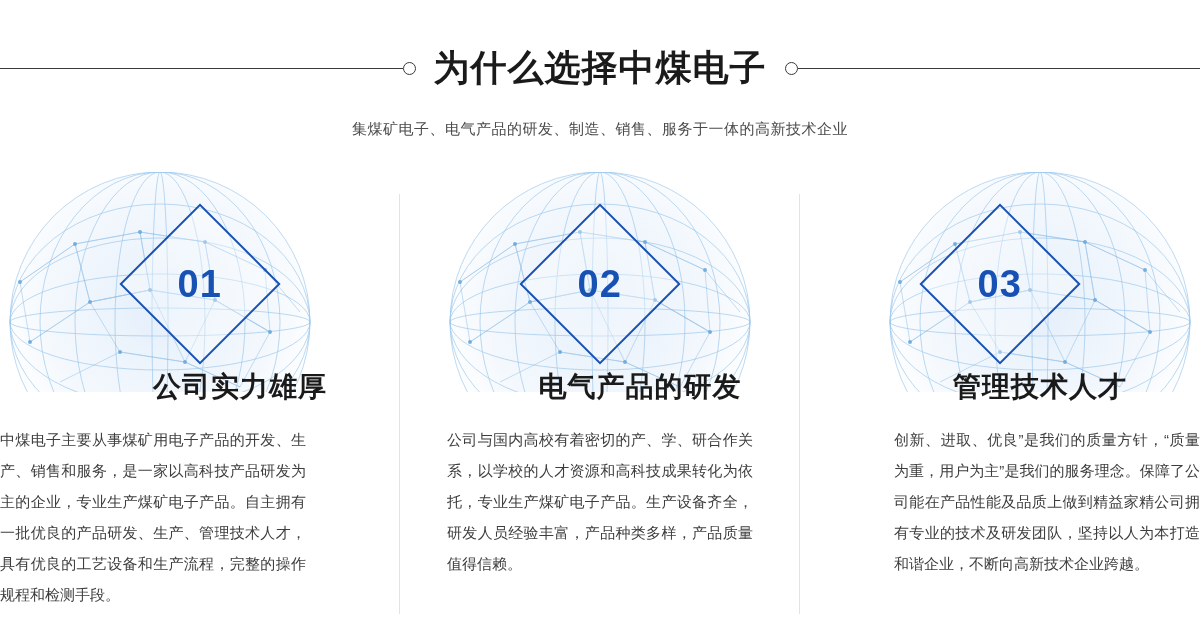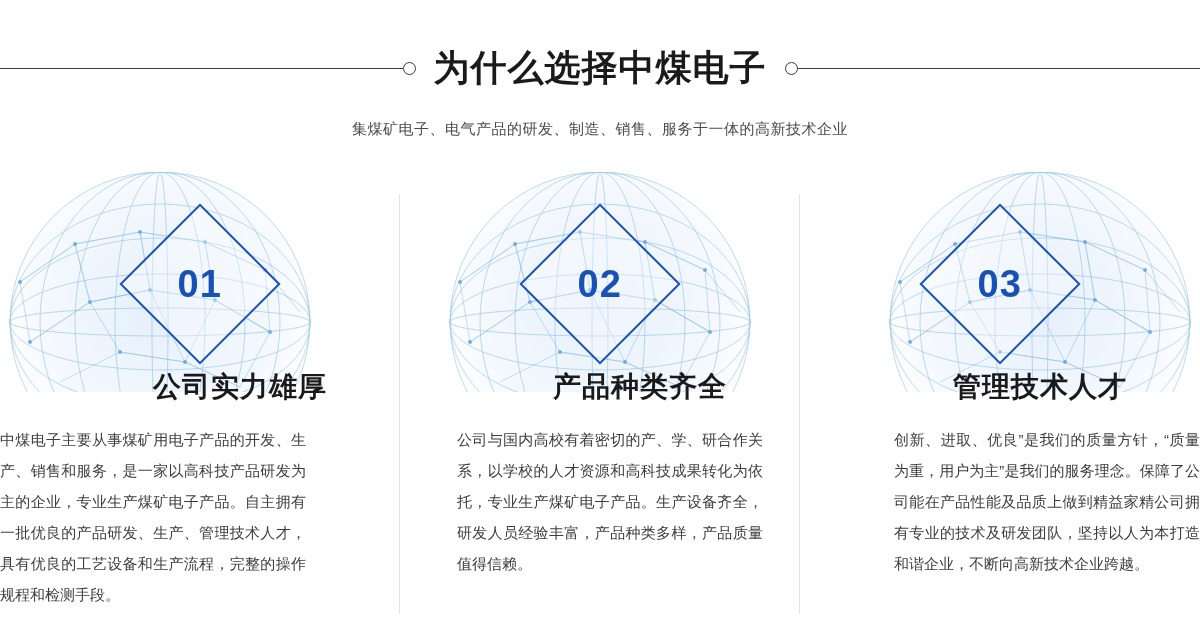--- a/index.html
+++ b/index.html
@@ -149,21 +149,21 @@
     position: absolute;
     top: 252px;
     width: 306px;
     font-size: 15px;
     line-height: 31px;
     color: #3d3d3d;
     text-align: justify;
     text-justify: inter-ideograph;
   }
   .col-1 .card-body { left: 0px; }
-  .col-2 .card-body { left: 47px; margin-left: 10px; }
+  .col-2 .card-body { left: 47px; }
   .col-3 .card-body { left: 94px; }
 </style>
 </head>
 <body>
 
 <div class="header">
   <div class="title-row">
     <div class="rule rule-left"></div>
     <div class="dot"></div>
     <div class="page-title">为什么选择中煤电子</div>
@@ -291,21 +291,21 @@
               <circle cx="70" cy="170" r="2"></circle>
           </g>
         </g>
       </svg>
     </div>
     <div class="diamond-wrap">
       <div class="diamond">
         <span class="diamond-num">02</span>
       </div>
     </div>
-    <div class="card-title">产品种类齐全</div>
+    <div class="card-title">电气产品的研发</div>
     <div class="card-body">公司与国内高校有着密切的产、学、研合作关系，以学校的人才资源和高科技成果转化为依托，专业生产煤矿电子产品。生产设备齐全，研发人员经验丰富，产品种类多样，产品质量值得信赖。</div>
     <div class="col-divider"></div>
   </div>
 
   <div class="col col-3">
     <div class="globe">
       <svg width="400" height="220" viewBox="0 0 400 220" xmlns="http://www.w3.org/2000/svg">
         <defs>
           <clipPath id="clip3">
               <rect x="0" y="0" width="400" height="220"></rect>

